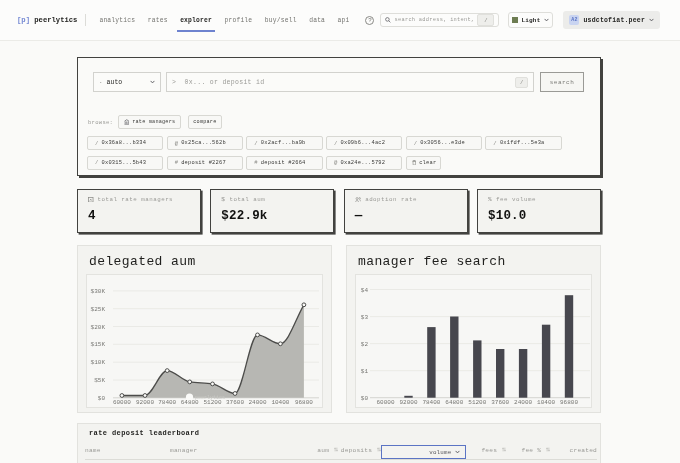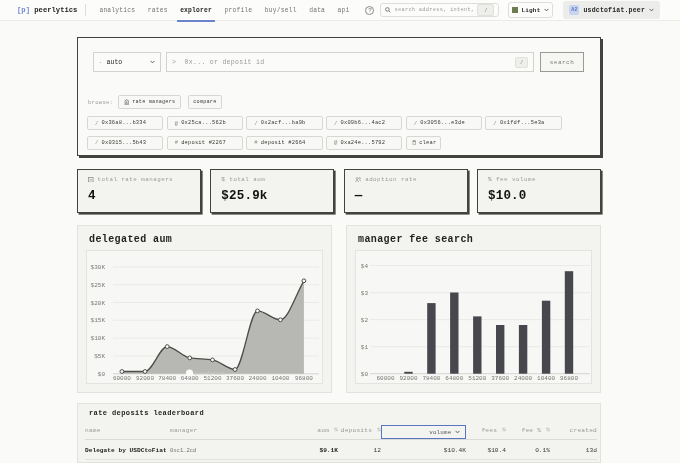--- a/index.html
+++ b/index.html
@@ -1,18 +1,18 @@
 <!DOCTYPE html>
 <html><head>
 <meta charset="utf-8">
 <style>
 * { margin:0; padding:0; box-sizing:border-box; }
 html,body { width:680px; height:463px; overflow:hidden; background:#fafaf8; font-family:"Liberation Mono", monospace; }
 
-.hdr { height:21px; background:#fcfcfb; border-bottom:1px solid #ebebe7; display:flex; align-items:center; padding:0 20px 0 17px; position:relative; }
+.hdr { height:41px; background:#fcfcfb; border-bottom:1px solid #ebebe7; display:flex; align-items:center; padding:0 20px 0 17px; position:relative; }
 .logo { white-space:nowrap; font-size:7.2px; font-weight:bold; color:#1f1f1d; }
 .logo .p { color:#7186d2; }
 .hdiv { width:1px; height:12px; background:#dcdcd8; margin:0 13px 0 8px; flex:none; }
 .nav { display:flex; align-items:center; height:27px; }
 .nav a { font-size:6.3px; color:#73736f; text-decoration:none; margin-right:12.5px; letter-spacing:0.2px; height:27px; line-height:27px; position:relative; }
 .nav a.act { color:#1f1f1d; font-weight:bold; }
 .nav a.act:after { content:""; position:absolute; left:-3px; right:-3px; bottom:2px; height:2px; background:#6e83cf; }
 .help { width:9px; height:9px; border:1px solid #8a8a86; border-radius:50%; font-size:6px; color:#6e6e6a; display:flex; align-items:center; justify-content:center; margin-right:6px; flex:none; }
 .hsearch { width:119px; flex:none; height:14px; border:1px solid #dededa; background:#fcfcfb; border-radius:3px; display:flex; align-items:center; padding:0 4px; margin-right:9px; }
 .hsearch svg { margin-right:3px; flex:none; }
@@ -45,21 +45,21 @@
 
 .cards { display:flex; gap:9.3px; margin-bottom:12px; }
 .card { flex:1; height:44px; background:#f3f3f0; border:1.2px solid #42423f; box-shadow:1.6px 1.6px 0 #42423f; padding:6px 10px 0 10px; }
 .card .lab { display:flex; align-items:center; font-size:5.8px; color:#9a9a96; letter-spacing:0.5px; }
 .card .lab .ic { margin-right:4px; color:#8a8a86; font-size:6px; }
 .card .val { font-size:12.5px; color:#111110; font-weight:bold; margin-top:6px; letter-spacing:0.2px; }
 
 .charts { display:flex; gap:14px; margin-bottom:10px; }
 .chart { width:255px; flex:none; }
 .chart { height:168px; background:#f3f3f0; border:1px solid #e2e2de; padding:7px 8px 0 8px; }
-.chart .t { font-size:10px; font-weight:bold; color:#1f1f1d; margin:1px 0 5px 3px; letter-spacing:0.4px; }
+.chart .t { font-size:13px; font-weight:normal; color:#1f1f1d; margin:1px 0 5px 3px; letter-spacing:0.4px; }
 .cbox { background:#f7f7f5; border:1px solid #e3e3df; height:134px; overflow:hidden; }
 
 .lead { background:#f3f3f0; border:1px solid #e2e2de; height:60px; padding:4.5px 4px 0 10px; }
 .lead .t { font-size:7px; font-weight:bold; color:#1f1f1d; margin:0 0 6.5px 1px; letter-spacing:0.4px; }
 table { width:512px; border-collapse:collapse; table-layout:fixed; margin-left:-3px; }
 th { font-size:6.2px; color:#9a9a96; font-weight:normal; text-align:right; letter-spacing:0.2px; padding:4px 0 5px 0; border-bottom:1px solid #dcdcd7; }
 th.l, td.l { text-align:left; }
 td { font-size:6.2px; color:#3a3a38; text-align:right; padding:6.5px 0 5px 0; border-bottom:1px solid #e2e2de; }
 td.b { font-weight:bold; color:#1f1f1d; }
 .volth { position:relative; }
@@ -144,21 +144,21 @@
   <div class="cards">
     <div class="card">
         <div class="lab"><svg width="5.5" height="5.5" viewBox="0 0 6 6" style="margin-right:4px">
             <rect x="0.5" y="0.5" width="5" height="5" fill="none" stroke="#8a8a86" stroke-width="0.8"></rect>
             <path d="M2.1,2.1 L3.9,3.9 M3.9,2.1 L2.1,3.9" stroke="#8a8a86" stroke-width="0.7"></path>
           </svg>total rate managers</div>
         <div class="val">4</div>
       </div>
     <div class="card">
         <div class="lab"><span class="ic">$</span>total aum</div>
-        <div class="val">$25.9k</div>
+        <div class="val">$22.9k</div>
       </div>
     <div class="card">
         <div class="lab"><svg width="6.5" height="5.5" viewBox="0 0 7 6" style="margin-right:4px">
             <circle cx="2.2" cy="1.7" r="1.1" fill="none" stroke="#8a8a86" stroke-width="0.7"></circle>
             <path d="M0.5,5.3 C0.5,3.4 3.9,3.4 3.9,5.3" fill="none" stroke="#8a8a86" stroke-width="0.7"></path>
             <circle cx="5" cy="1.5" r="0.9" fill="none" stroke="#8a8a86" stroke-width="0.6"></circle>
             <path d="M4.6,3.2 C5.6,2.9 6.5,3.7 6.5,5" fill="none" stroke="#8a8a86" stroke-width="0.6"></path>
           </svg>adoption rate</div>
         <div class="val">—</div>
       </div>
@@ -256,21 +256,21 @@
             <text x="144.2" y="128.5">37600</text>
             <text x="167.1" y="128.5">24000</text>
             <text x="190.1" y="128.5">10400</text>
             <text x="213" y="128.5">96800</text>
           </g>
         </svg>
       </div>
     </div>
   </div>
   <div class="lead">
-    <div class="t">rate deposits leaderboard</div>
+    <div class="t">rate deposit leaderboard</div>
     <table>
       <colgroup>
           <col style="width:85px">
           <col style="width:136px">
           <col style="width:32px">
           <col style="width:43px">
           <col style="width:85px">
           <col style="width:40px">
           <col style="width:44px">
           <col style="width:47px">

